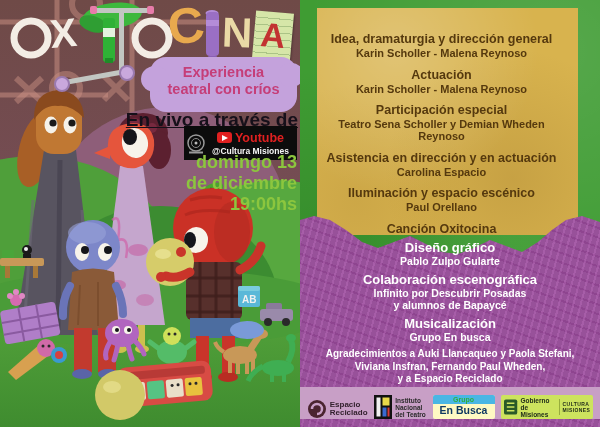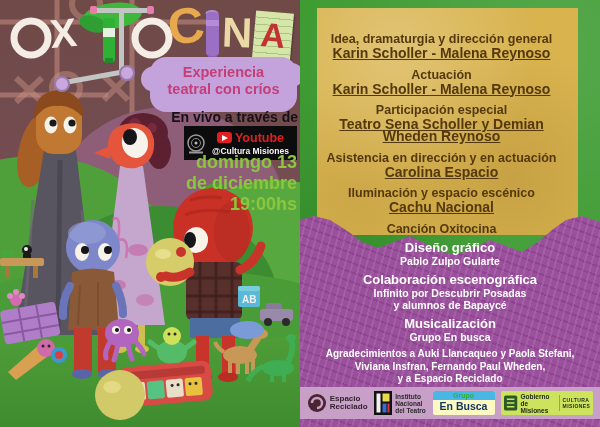--- a/index.html
+++ b/index.html
@@ -15,21 +15,21 @@
   .lt-n{left:222px;top:12px;font-size:42px;color:#ead9a6;transform:rotate(2deg);}
   .lt-a-paper{left:254px;top:12px;width:38px;height:48px;background:#d6e6a8;
     background-image:repeating-linear-gradient(to bottom,transparent 0 6px,rgba(90,130,70,.35) 6px 7px);
     transform:rotate(5deg);text-align:center;box-shadow:1px 2px 2px rgba(0,0,0,.3);}
   .lt-a{display:inline-block;font-size:34px;color:#c23232;font-weight:bold;margin-top:6px;}
   .badge{position:absolute;left:150px;top:57px;width:147px;height:55px;background:#c4a2dc;
     border-radius:16px;text-align:center;padding-top:7px;box-sizing:border-box;z-index:4;}
   .badge::before{content:"";position:absolute;left:-9px;top:9px;width:28px;height:26px;background:#c4a2dc;border-radius:50%;}
   .badge::after{content:"";position:absolute;right:-7px;top:6px;width:26px;height:24px;background:#c4a2dc;border-radius:50%;}
   .badge div{position:relative;color:#c53e78;font-weight:bold;font-size:14.5px;line-height:16.5px;z-index:1;}
-  .envivo{position:absolute;right:2px;top:109px;color:#16101a;font-weight:bold;font-size:14px;z-index:4;}
+  .envivo{position:absolute;right:2px;top:109px;color:#16101a;font-weight:bold;font-size:19px;z-index:4;text-decoration:underline;}
   .yt{position:absolute;left:184px;top:126px;width:113px;height:27px;background:#0c0c0c;
     display:flex;align-items:center;padding:17px 2px;box-sizing:border-box;z-index:4;}
   .yt-col{flex:1;text-align:center;}
   .yt-row1{display:flex;align-items:center;justify-content:center;gap:3px;}
   .yt-play{width:15px;height:11px;background:#e02020;border-radius:3px;position:relative;}
   .yt-play::after{content:"";position:absolute;left:5px;top:2.5px;border-left:6px solid #fff;
     border-top:3px solid transparent;border-bottom:3px solid transparent;}
   .yt-word{color:#e02020;font-weight:bold;font-size:12.5px;}
   .yt-channel{color:#f5f5f5;font-weight:bold;font-size:8.5px;margin-top:1px;}
   .date{position:absolute;right:3px;top:152px;text-align:right;color:#8cc63e;font-weight:bold;
@@ -40,35 +40,35 @@
       radial-gradient(circle at 8% 60%,rgba(0,50,0,.15),transparent 50%),
       radial-gradient(circle at 60% 90%,rgba(255,255,255,.07),transparent 45%);}
   .yellow-panel{position:absolute;left:17px;top:8px;width:261px;height:227px;box-sizing:border-box;
     padding:24px 15px 0 3px;text-align:center;color:#55390e;overflow:hidden;
     background-color:#d8b34e;
     background-image:radial-gradient(circle at 30% 18%,rgba(255,255,255,.22),transparent 55%),
       radial-gradient(circle at 75% 75%,rgba(120,80,20,.18),transparent 50%),
       radial-gradient(circle at 15% 85%,rgba(120,80,20,.12),transparent 40%);}
   .yb{margin-bottom:8.5px;}
   .role{font-size:12.5px;line-height:14px;font-weight:bold;}
-  .names{font-size:14px;line-height:12px;font-weight:bold;margin-top:1px;text-decoration:underline;}
+  .names{font-size:11px;line-height:12px;font-weight:bold;margin-top:1px;}
   .purple-panel{position:absolute;left:0;top:212px;width:300px;height:215px;
     background-color:#98519a;
     background-image:repeating-linear-gradient(105deg,rgba(205,125,205,.28) 0 2px,transparent 2px 7px),
       repeating-linear-gradient(20deg,rgba(120,40,120,.30) 0 2px,transparent 2px 9px);
     clip-path:polygon(0px 8px,14px 4px,30px 8px,46px 18px,62px 30px,78px 36px,94px 30px,110px 24px,
       126px 32px,142px 40px,158px 42px,174px 36px,190px 28px,206px 34px,222px 40px,238px 30px,
       252px 18px,266px 8px,282px 4px,300px 10px,300px 215px,0px 215px);}
   .purple-content{position:absolute;left:0;top:240px;width:300px;text-align:center;color:#ffffff;z-index:2;}
   .pb{margin-bottom:5px;}
   .prole{font-size:13px;line-height:15px;font-weight:bold;}
   .pline{font-size:10.5px;line-height:12px;font-weight:bold;}
   .thanks{margin-top:3px;font-size:10px;line-height:12.5px;font-weight:bold;}
   .logo-strip{position:absolute;left:0;top:387px;width:300px;height:32px;background:#c89fc6;
-    display:flex;align-items:center;justify-content:space-evenly;z-index:3;}
+    display:flex;align-items:flex-end;justify-content:space-evenly;z-index:3;}
   .logo{display:flex;align-items:center;gap:3px;}
   .logo-txt{font-weight:bold;color:#33222e;font-size:8px;line-height:8.5px;}
   .logo-txt.tiny{font-size:6.5px;line-height:7px;color:#2a2a2a;}
   .enbusca-box{width:62px;height:24px;background:#fef9c3;border-radius:2px;text-align:center;overflow:hidden;}
   .enbusca-top{background:#49b6e4;font-size:7px;line-height:9px;font-weight:bold;color:#2fae3f;}
   .enbusca-bottom{font-size:10.5px;line-height:13px;font-weight:bold;color:#0f3862;}
   .misiones-box{width:92px;height:24px;background:#cde35e;border-radius:2px;display:flex;
     align-items:center;padding:0 3px;box-sizing:border-box;gap:3px;}
   .mis-col{font-size:6.5px;line-height:7px;font-weight:bold;color:#1c2818;}
   .mis-div{width:1px;height:16px;background:#97ad3c;}
@@ -354,21 +354,21 @@
       <div class="yb">
         <div class="role">Participación especial</div>
         <div class="names">Teatro Sena Scholler y Demian Wheden Reynoso</div>
       </div>
       <div class="yb">
         <div class="role">Asistencia en dirección y en actuación</div>
         <div class="names">Carolina Espacio</div>
       </div>
       <div class="yb">
         <div class="role">Iluminación y espacio escénico</div>
-        <div class="names">Cachu Nacional</div>
+        <div class="names">Paul Orellano</div>
       </div>
       <div class="yb">
         <div class="role">Canción Oxitocina</div>
         <div class="names">Lorena Busciglio</div>
       </div>
     </div>
 
     <div class="purple-panel"></div>
 
     <div class="purple-content">

